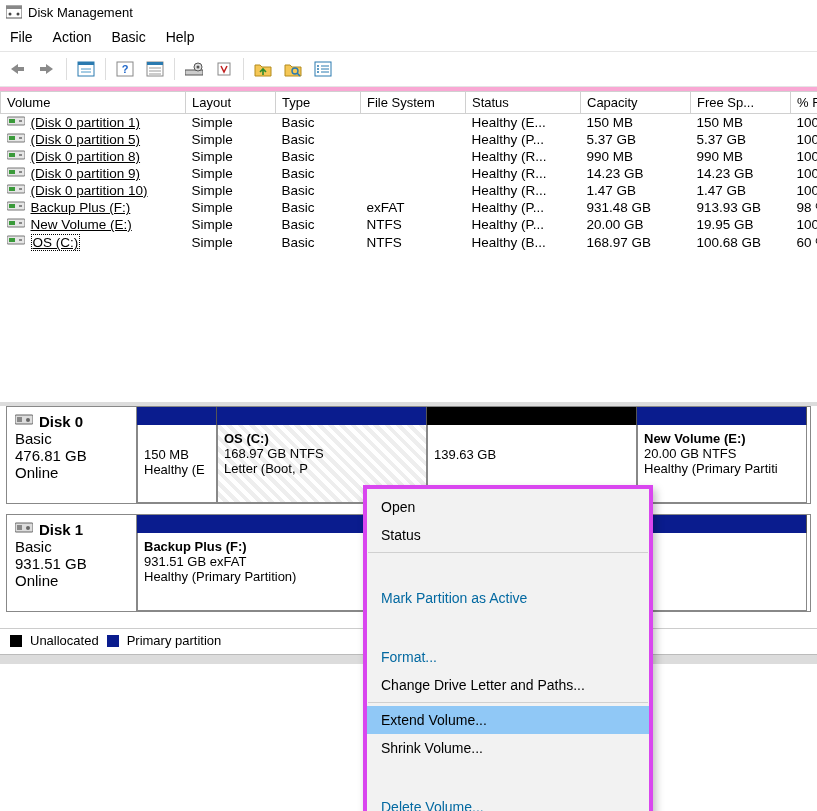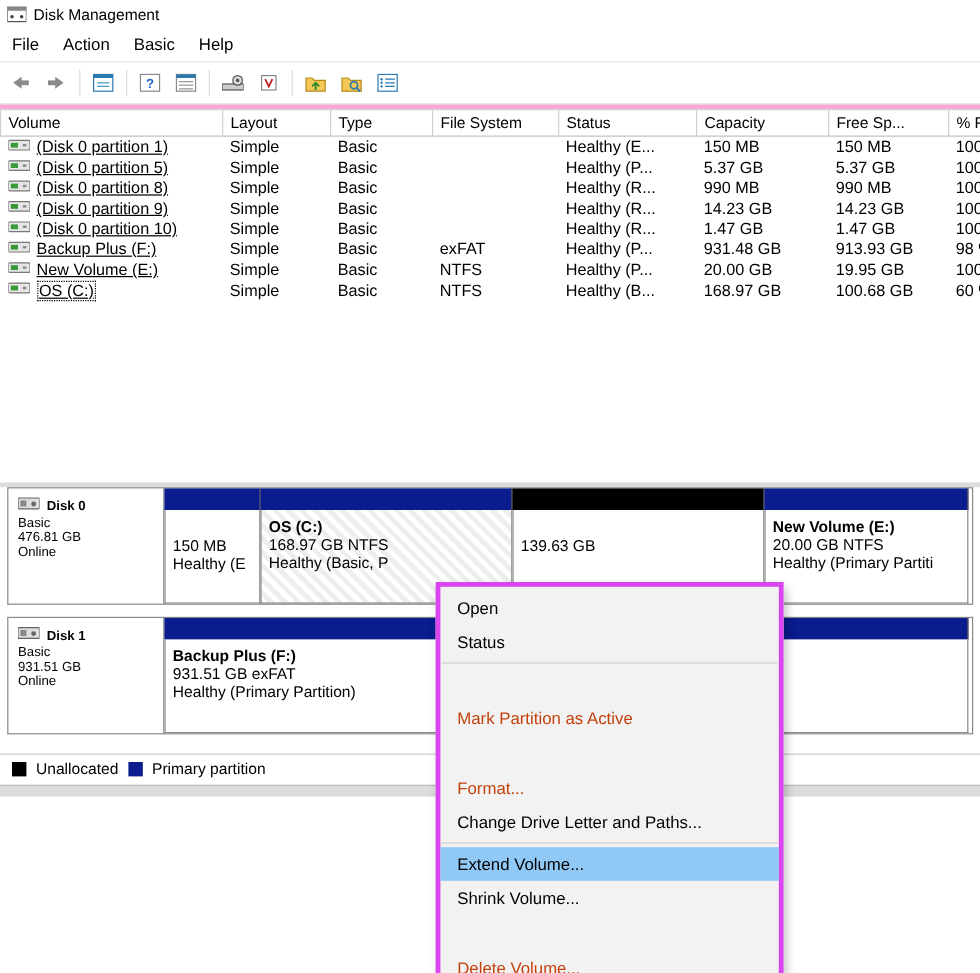--- a/index.html
+++ b/index.html
@@ -21,40 +21,40 @@
   .vol-table { width: 100%; border-collapse: collapse; table-layout: fixed; }
   .vol-table th { text-align: left; font-weight: 400; background: #fff; border: 1px solid #d0d0d0; padding: 3px 6px; font-size: 13px; white-space: nowrap; overflow: hidden; }
   .vol-table td { padding: 1px 6px; font-size: 13.5px; white-space: nowrap; overflow: hidden; text-overflow: ellipsis; vertical-align: middle; }
   .vol-table tbody tr.selected td:first-child .vol-name { border: 1px dotted #000; padding: 0 1px; }
   .vol-name-wrap { display: flex; align-items: flex-start; gap: 6px; text-decoration: underline; }
   .vol-icon { width: 18px; height: 12px; flex: 0 0 auto; }
   .vol-spacer { height: 150px; }
   
   .disks { padding: 0 6px; }
   .disk-row { display: flex; border: 1px solid #888; margin-bottom: 10px; background: #fff; }
-  .disk-label { width: 130px; flex: 0 0 auto; padding: 6px 8px; border-right: 1px solid #888; font-size: 11px; }
+  .disk-label { width: 130px; flex: 0 0 auto; padding: 6px 8px; border-right: 1px solid #888; font-size: 15px; }
   .disk-label .disk-name { font-weight: 600; display: flex; align-items: center; gap: 6px; }
   .disk-parts { flex: 1; display: flex; flex-direction: column; }
   .hdr-strip { height: 18px; display: flex; }
   .hdr-seg { border-right: 1px solid #555; }
   .hdr-blue { background: #0a1c8e; }
   .hdr-black { background: #000; }
   .parts-row { flex: 1; display: flex; min-height: 78px; }
   .part { border: 1px solid #888; border-top: 0; padding: 6px 6px; font-size: 13px; position: relative; overflow: hidden; white-space: nowrap; background: #fff; }
   .part.selected {
     background: repeating-linear-gradient(45deg, #fff, #fff 4px, #eee 4px, #eee 8px);
   }
   .part .p-name { font-weight: 600; }
   
   .legend { display: flex; align-items: center; gap: 8px; padding: 4px 10px 6px; border-top: 1px solid #ccc; font-size: 13px; margin-top: 16px; }
   .swatch { width: 12px; height: 12px; display: inline-block; }
   
   .context-menu { position: absolute; background: #f2f2f2; border: 4px solid #d946ef; box-shadow: 3px 4px 8px rgba(0,0,0,.25); padding: 4px 0; width: 290px; font-size: 14px; }
   .context-menu .item { padding: 6px 14px; cursor: default; }
-  .context-menu .item.disabled { color: #c2410c; margin-top: 31px; }
+  .context-menu .item.disabled { color: #0369a1; margin-top: 31px; }
   .context-menu .item.hover { background: #90c8f6; }
   .context-menu .divider { height: 1px; background: #d0d0d0; margin: 3px 1px; }
   
   .bottom-bar { height: 10px; background: #dcdcdc; border-top: 1px solid #bbb; }
 </style>
 </head>
 <body>
 
 <div class="window">
 
@@ -362,21 +362,21 @@
           </div>
           <div class="parts-row">
             <div class="part" style="width: 80px;">
               <div style="height:16px"></div>
               <div>150 MB</div>
               <div>Healthy (E</div>
             </div>
             <div class="part selected" style="width: 210px;">
               <div class="p-name">OS  (C:)</div>
               <div>168.97 GB NTFS</div>
-              <div>Healthy (Basic, P</div>
+              <div>Letter (Boot, P</div>
             </div>
             <div class="part" style="width: 210px;">
               <div style="height:16px"></div>
               <div>139.63 GB</div>
               <div></div>
             </div>
             <div class="part" style="width: 170px;">
               <div class="p-name">New Volume  (E:)</div>
               <div>20.00 GB NTFS</div>
               <div>Healthy (Primary Partiti</div>

